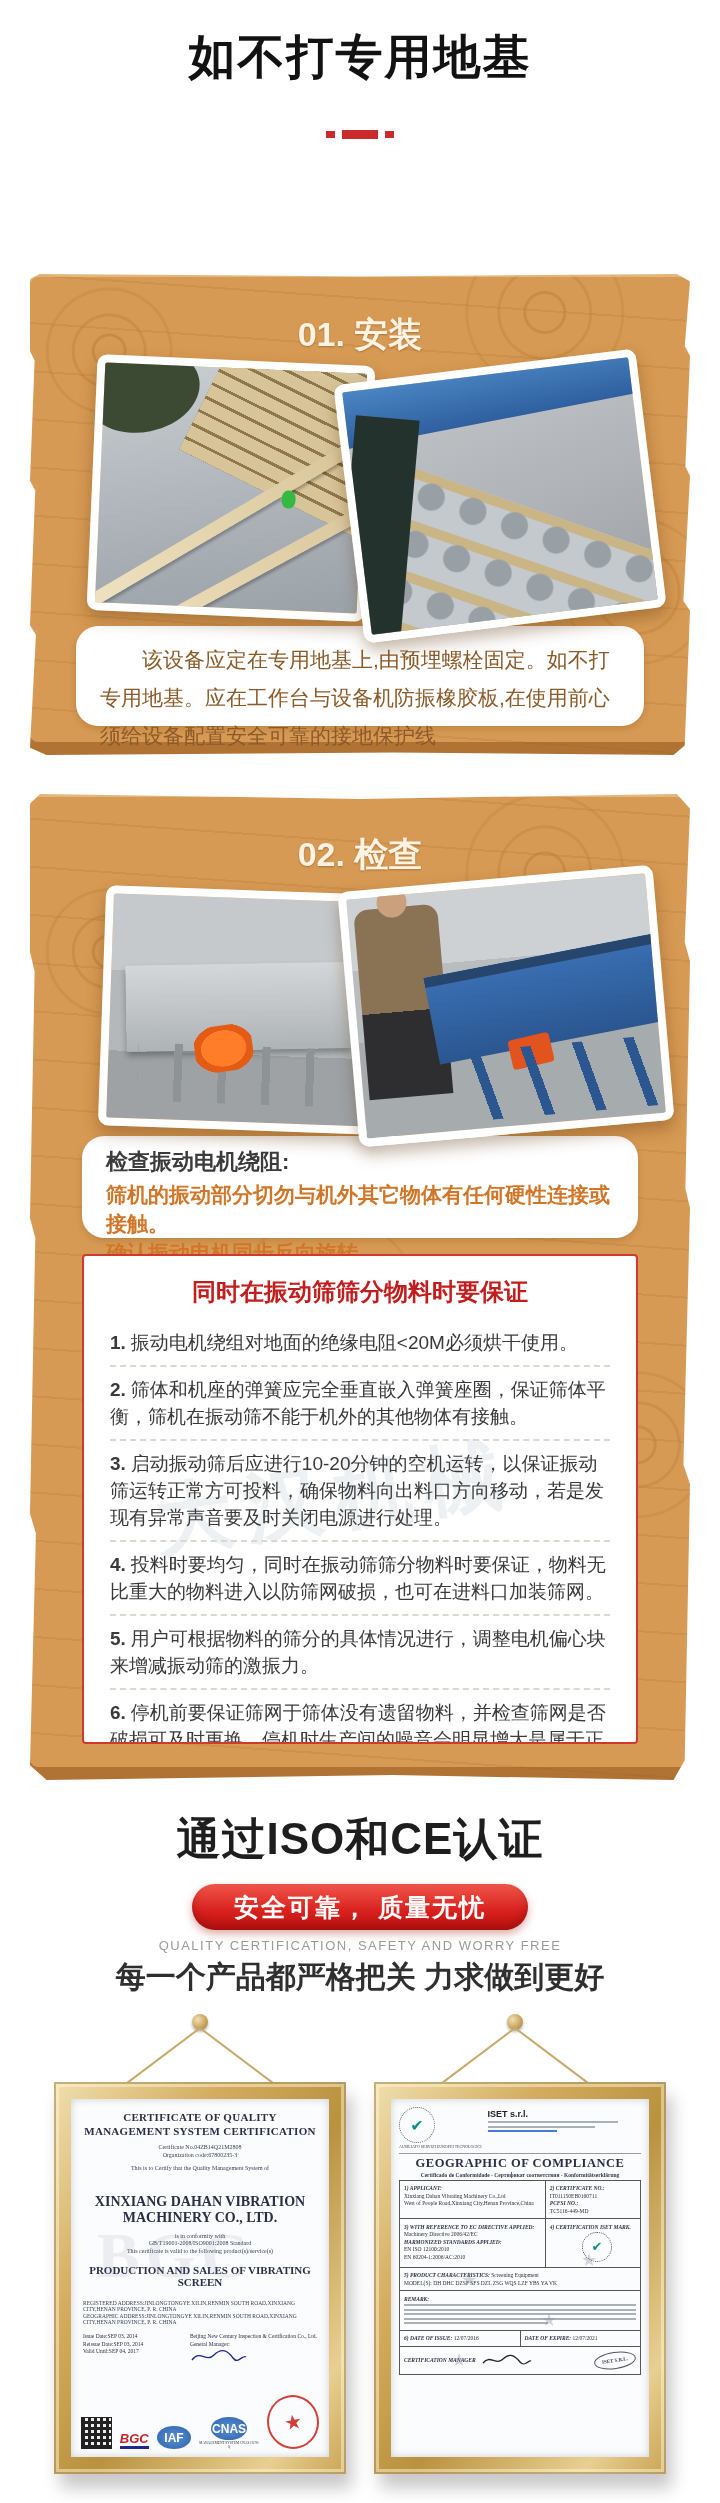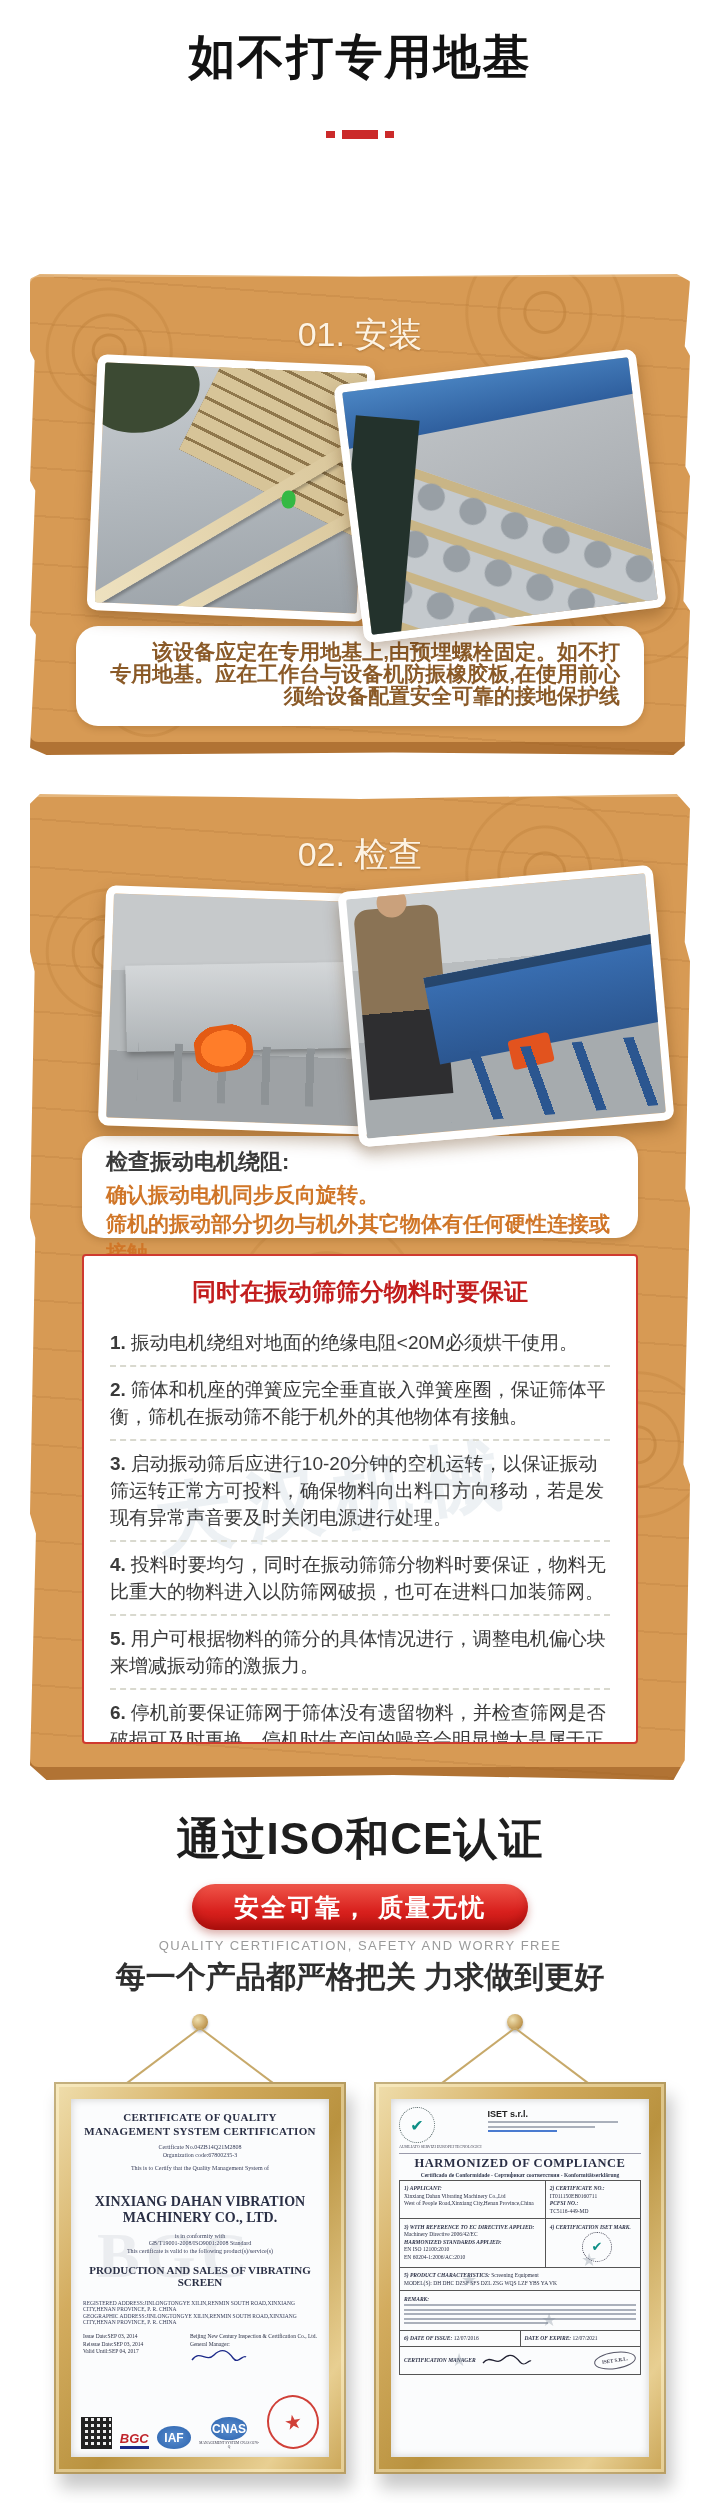--- a/index.html
+++ b/index.html
@@ -22,21 +22,21 @@
       radial-gradient(circle at 12% 16%, transparent 0 14px, rgba(188,126,56,.55) 15px 17px, transparent 18px 34px, rgba(188,126,56,.42) 35px 37px, transparent 38px 60px, rgba(188,126,56,.32) 61px 63px, transparent 64px),
       radial-gradient(circle at 78% 8%, transparent 0 18px, rgba(188,126,56,.5) 19px 21px, transparent 22px 44px, rgba(188,126,56,.38) 45px 47px, transparent 48px 76px, rgba(188,126,56,.3) 77px 79px, transparent 80px),
       radial-gradient(circle at 45% 52%, transparent 0 22px, rgba(188,126,56,.45) 23px 25px, transparent 26px 52px, rgba(188,126,56,.34) 53px 55px, transparent 56px 90px, rgba(188,126,56,.28) 91px 93px, transparent 94px),
       radial-gradient(circle at 92% 66%, transparent 0 16px, rgba(188,126,56,.5) 17px 19px, transparent 20px 40px, rgba(188,126,56,.38) 41px 43px, transparent 44px 70px, rgba(188,126,56,.3) 71px 73px, transparent 74px),
       radial-gradient(circle at 18% 86%, transparent 0 20px, rgba(188,126,56,.45) 21px 23px, transparent 24px 46px, rgba(188,126,56,.34) 47px 49px, transparent 50px),
       repeating-linear-gradient(4deg, transparent 0 46px, rgba(160,100,40,.16) 46px 48px);
     box-shadow: inset 0 -13px 0 rgba(146,84,26,.55), inset 0 3px 0 rgba(255,236,200,.35);
     clip-path: polygon(0 1%, 1.5% 0, 50% .5%, 98% 0, 100% 1.5%, 99.2% 15%, 100% 17%, 99.3% 40%, 100% 42%, 99% 68%, 100% 70%, 99.2% 98%, 97.5% 100%, 55% 99.5%, 2.5% 100%, 0 98.5%, .9% 75%, 0 73%, .8% 45%, 0 43%, .7% 18%, 0 16%);}
   .panel1{top:274px;height:481px;}
   .panel2{top:794px;height:986px;}
-  .step{margin:0;padding-top:38px;text-align:center;color:#fdf3e3;font-size:34px;font-weight:normal;
+  .step{margin:0;padding-top:38px;text-align:center;color:#fdf3e3;font-size:34px;font-weight:bold;
     text-shadow:0 1px 2px rgba(120,70,20,.45);}
 
   
   .photo{position:absolute;border:8px solid #fff;border-radius:10px;overflow:hidden;
     box-shadow:0 8px 16px rgba(90,50,10,.35);}
   .photo i{position:absolute;display:block;}
   .p1{left:62px;top:86px;width:262px;height:240px;transform:rotate(2.5deg);z-index:2;
     background:linear-gradient(170deg,#c9ced2 0%,#b3b9be 45%,#9aa1a7 100%);}
   .ph-worker{left:-20px;top:-16px;width:116px;height:84px;background:#3c4a33;border-radius:50%;transform:rotate(-14deg);}
   .ph-lattice{right:-34px;top:-22px;width:196px;height:152px;transform:rotate(24deg);background-color:#cdb888;
@@ -70,21 +70,21 @@
   .ph-screen{left:74px;top:72px;width:244px;height:88px;transform:rotate(-6deg);
     background:linear-gradient(180deg,#3a70b4,#2b5690);box-shadow:inset 0 10px 0 rgba(20,30,40,.5);}
   .ph-smotor{left:150px;top:152px;width:42px;height:30px;border-radius:4px;background:#e2531e;transform:rotate(-8deg);}
   .ph-legs2{left:86px;top:162px;width:214px;height:70px;
     background:repeating-linear-gradient(75deg, rgba(0,0,0,0) 0 40px, #2b5690 40px 50px);}
 
   
   .bubble{position:absolute;background:#fff;border-radius:22px;box-sizing:border-box;
     box-shadow:0 3px 6px rgba(120,70,20,.25);}
   .cap1{left:46px;top:352px;width:568px;height:100px;padding:15px 24px;}
-  .cap1 p{margin:0;color:#8a5a28;font-size:21px;line-height:22px;font-weight:700;text-indent:2em;text-align:right;}
+  .cap1 p{margin:0;color:#8a5a28;font-size:21px;line-height:38px;font-weight:400;text-indent:2em;}
   .cap2{left:52px;top:342px;width:556px;height:102px;padding:11px 24px;}
   .b-title{margin:0 0 3px;color:#3b3b3b;font-weight:bold;font-size:22px;}
   .b-orange{margin:0;color:#d07628;font-size:21px;line-height:29px;font-weight:600;}
 
   
   .reqbox{position:absolute;left:52px;top:460px;width:556px;bottom:36px;box-sizing:border-box;
     background:#fff;border:2px solid #cf3a30;border-radius:4px;padding:16px 26px 8px;overflow:hidden;}
   .reqbox h3{position:relative;z-index:1;margin:4px 0 12px;text-align:center;color:#c21d1d;font-size:24px;}
   .req{position:relative;z-index:1;padding:9px 0;font-size:19px;line-height:27px;color:#3a3a3a;}
   .req+.req{border-top:2px dashed #d9d9cf;}
@@ -219,22 +219,22 @@
     </div>
     <div class="photo p4">
       <i class="ph-man"></i>
       <i class="ph-head"></i>
       <i class="ph-screen"></i>
       <i class="ph-smotor"></i>
       <i class="ph-legs2"></i>
     </div>
     <div class="bubble cap2">
       <p class="b-title">检查振动电机绕阻:</p>
+      <p class="b-orange">筛机的振动部分切勿与机外其它物体有任何硬性连接或接触。</p>
       <p class="b-orange">确认振动电机同步反向旋转。</p>
-      <p class="b-orange">筛机的振动部分切勿与机外其它物体有任何硬性连接或接触。</p>
     </div>
     <div class="reqbox">
       <div class="wm">大汉机械</div>
       <h3>同时在振动筛筛分物料时要保证</h3>
       <div class="req"><b>1.</b><span>振动电机绕组对地面的绝缘电阻&lt;20M必须烘干使用。</span></div>
       <div class="req"><b>2.</b><span>筛体和机座的弹簧应完全垂直嵌入弹簧座圈，保证筛体平衡，筛机在振动筛不能于机外的其他物体有接触。</span></div>
       <div class="req"><b>3.</b><span>启动振动筛后应进行10-20分钟的空机运转，以保证振动筛运转正常方可投料，确保物料向出料口方向移动，若是发现有异常声音要及时关闭电源进行处理。</span></div>
       <div class="req"><b>4.</b><span>投料时要均匀，同时在振动筛筛分物料时要保证，物料无比重大的物料进入以防筛网破损，也可在进料口加装筛网。</span></div>
       <div class="req"><b>5.</b><span>用户可根据物料的筛分的具体情况进行，调整电机偏心块来增减振动筛的激振力。</span></div>
       <div class="req"><b>6.</b><span>停机前要保证筛网于筛体没有遗留物料，并检查筛网是否破损可及时更换。停机时生产间的噪音会明显增大是属于正常。</span></div>
@@ -309,21 +309,21 @@
             <div class="ce-logo">✔</div>
             <div class="ce-logo-sub">AUSILIATO SERVIZI EUROPEI TECNOLOGICI</div>
           </div>
           <div class="ce-head-r">
             <p class="ce-org">ISET s.r.l.</p>
             <i class="ph-line" style="width:85%"></i>
             <i class="ph-line" style="width:70%"></i>
             <i class="ph-line blue" style="width:45%"></i>
           </div>
         </div>
-        <p class="ce-h">HARMONIZED OF COMPLIANCE</p>
+        <p class="ce-h">GEOGRAPHIC OF COMPLIANCE</p>
         <p class="ce-sub">Certificado de Conformidade - Сертификат соответствия - Konformitätserklärung</p>
         <div class="ce-table">
           <div class="ce-row">
             <div class="ce-cell w60">
               <p class="lab">1) APPLICANT:</p>
               <p>Xinxiang Dahan Vibrating Machinery Co.,Ltd</p>
               <p>West of People Road,Xinxiang City,Henan Province,China</p>
             </div>
             <div class="ce-cell w40">
               <p class="lab">2) CERTIFICATE NO.:</p>

